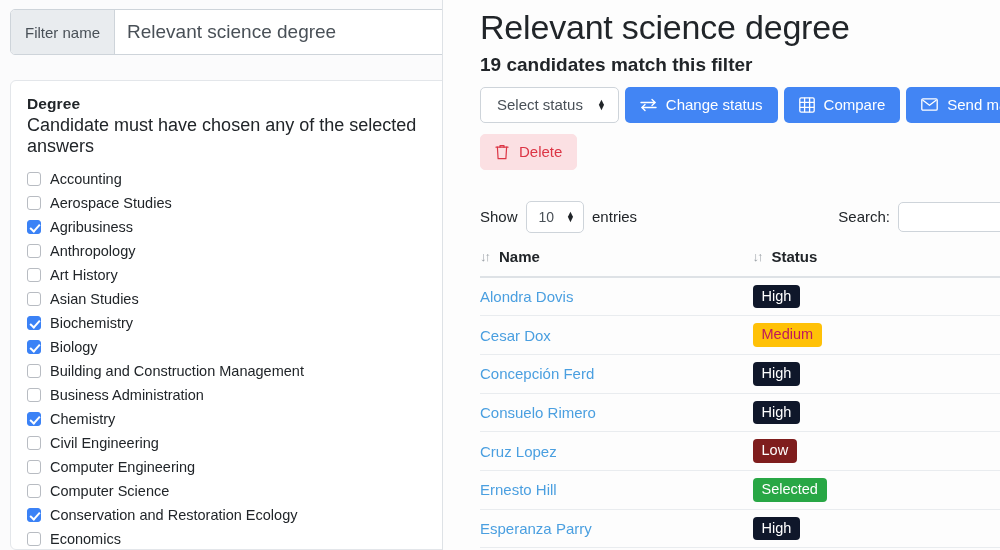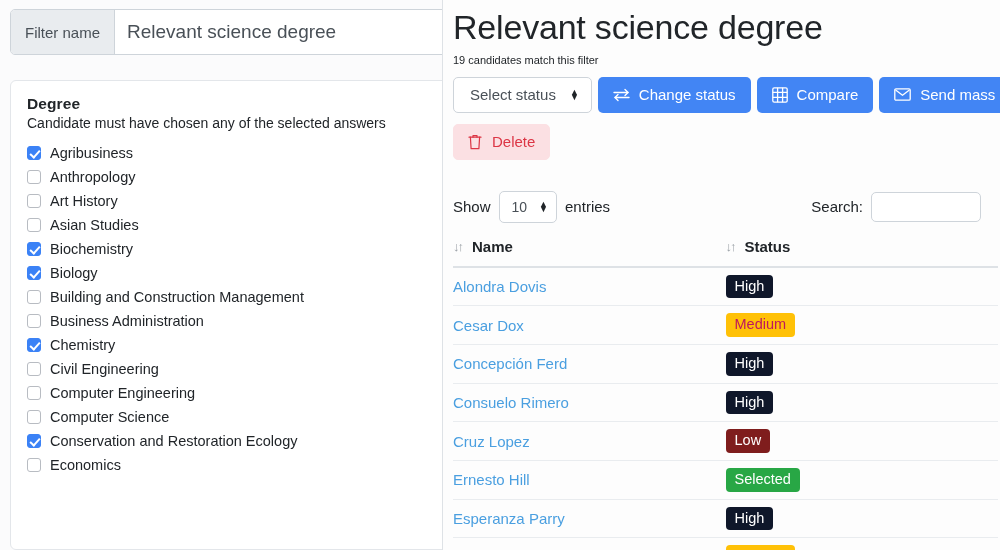--- a/index.html
+++ b/index.html
@@ -6,21 +6,21 @@
   html, body {
     margin: 0; padding: 0;
     width: 1000px; height: 550px;
     overflow: hidden;
     background: #fdfdfd;
     font-family: "Liberation Sans", sans-serif;
     color: #212529;
     -webkit-font-smoothing: antialiased;
   }
 
-  #app { display: flex; width: 1000px; height: 550px; }
+  #app { display: flex; width: 1000px; height: 550px; gap: 27px; }
 
   
   #left-panel {
     width: 443px;
     height: 550px;
     background: #fbfbfc;
     border-right: 1px solid #dee2e6;
     padding: 8px 12px 0 10px;
     overflow: hidden;
     position: relative;
@@ -69,21 +69,21 @@
     overflow: hidden;
   }
   .card-title {
     font-size: 15.5px;
     font-weight: bold;
     color: #212529;
     margin: 0 0 2px 0;
     letter-spacing: .1px;
   }
   .card-subtitle {
-    font-size: 14px;
+    font-size: 18px;
     color: #212529;
     margin: 0 0 10px 0;
   }
 
   .check-list { list-style: none; margin: 0; padding: 0; }
   .check-item {
     display: flex;
     align-items: center;
     height: 24px;
     gap: 9px;
@@ -128,22 +128,22 @@
   }
   .page-title {
     font-size: 34px;
     font-weight: normal;
     color: #212529;
     margin: 0;
     line-height: 1.25;
     letter-spacing: -0.2px;
   }
   .match-count {
-    font-size: 11px;
-    font-weight: normal;
+    font-size: 19px;
+    font-weight: bold;
     color: #212529;
     margin: 5px 0 0 0;
   }
 
   .btn-row {
     display: flex;
     margin-top: 11px;
     gap: 6px;
     white-space: nowrap;
   }
@@ -283,20 +283,28 @@
 
     <div class="input-group">
       <div class="input-group-addon">Filter name</div>
       <input class="filter-name-input" type="text" value="Relevant science degree" style="">
     </div>
 
     <div class="card">
       <div class="card-title">Degree</div>
       <div class="card-subtitle">Candidate must have chosen any of the selected answers</div>
       <ul class="check-list" id="degree-list">
+          <li class="check-item">
+            <span class="cbox"></span>
+            <span class="check-label">Accounting</span>
+          </li>
+          <li class="check-item">
+            <span class="cbox"></span>
+            <span class="check-label">Aerospace Studies</span>
+          </li>
           <li class="check-item">
             <span class="cbox checked"></span>
             <span class="check-label">Agribusiness</span>
           </li>
           <li class="check-item">
             <span class="cbox"></span>
             <span class="check-label">Anthropology</span>
           </li>
           <li class="check-item">
             <span class="cbox"></span>

